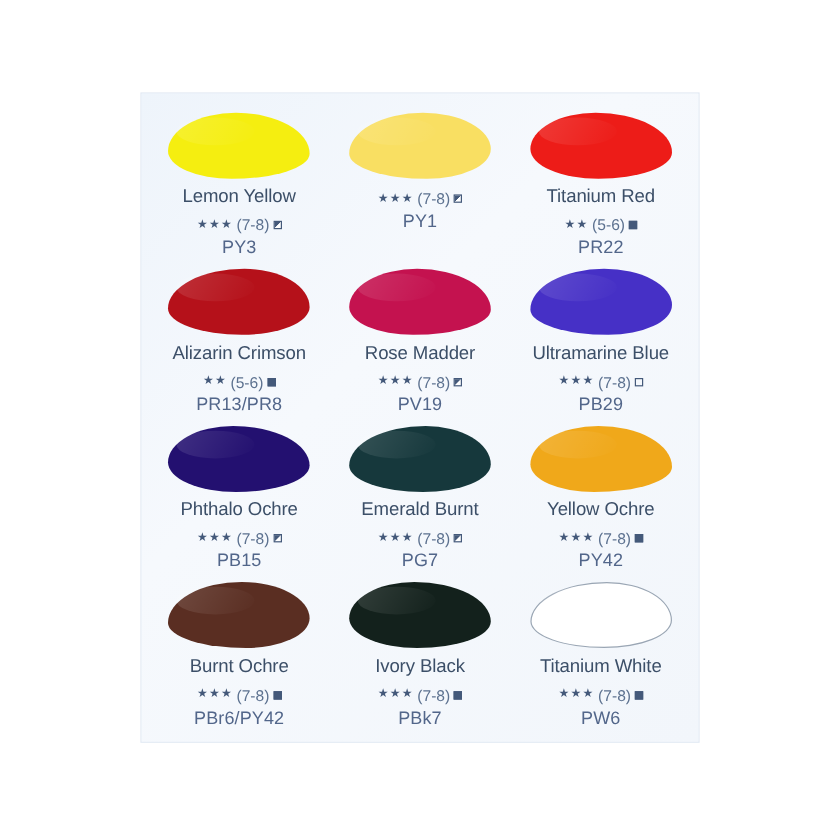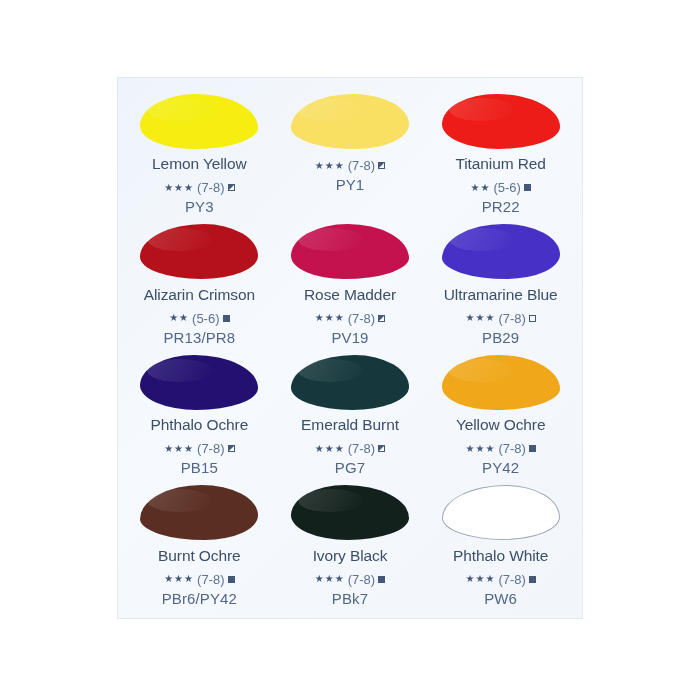--- a/index.html
+++ b/index.html
@@ -281,21 +281,21 @@
             <span class="stars">★★★</span>
             <span class="range">(7-8)</span>
             <span class="perm-icon solid"></span>
           </div>
           <div class="code">PBk7</div>
         </div>
         <div class="swatch-cell">
           <div class="blob-wrap">
             <div class="blob outline" style="background: rgb(255, 255, 255); border-radius: 54% 46% 48% 52% / 60% 58% 42% 40%;"></div>
           </div>
-          <div class="name">Phthalo White</div>
+          <div class="name">Titanium White</div>
           <div class="rating">
             <span class="stars">★★★</span>
             <span class="range">(7-8)</span>
             <span class="perm-icon solid"></span>
           </div>
           <div class="code">PW6</div>
         </div>
       </div>
   </div>
 </div>

